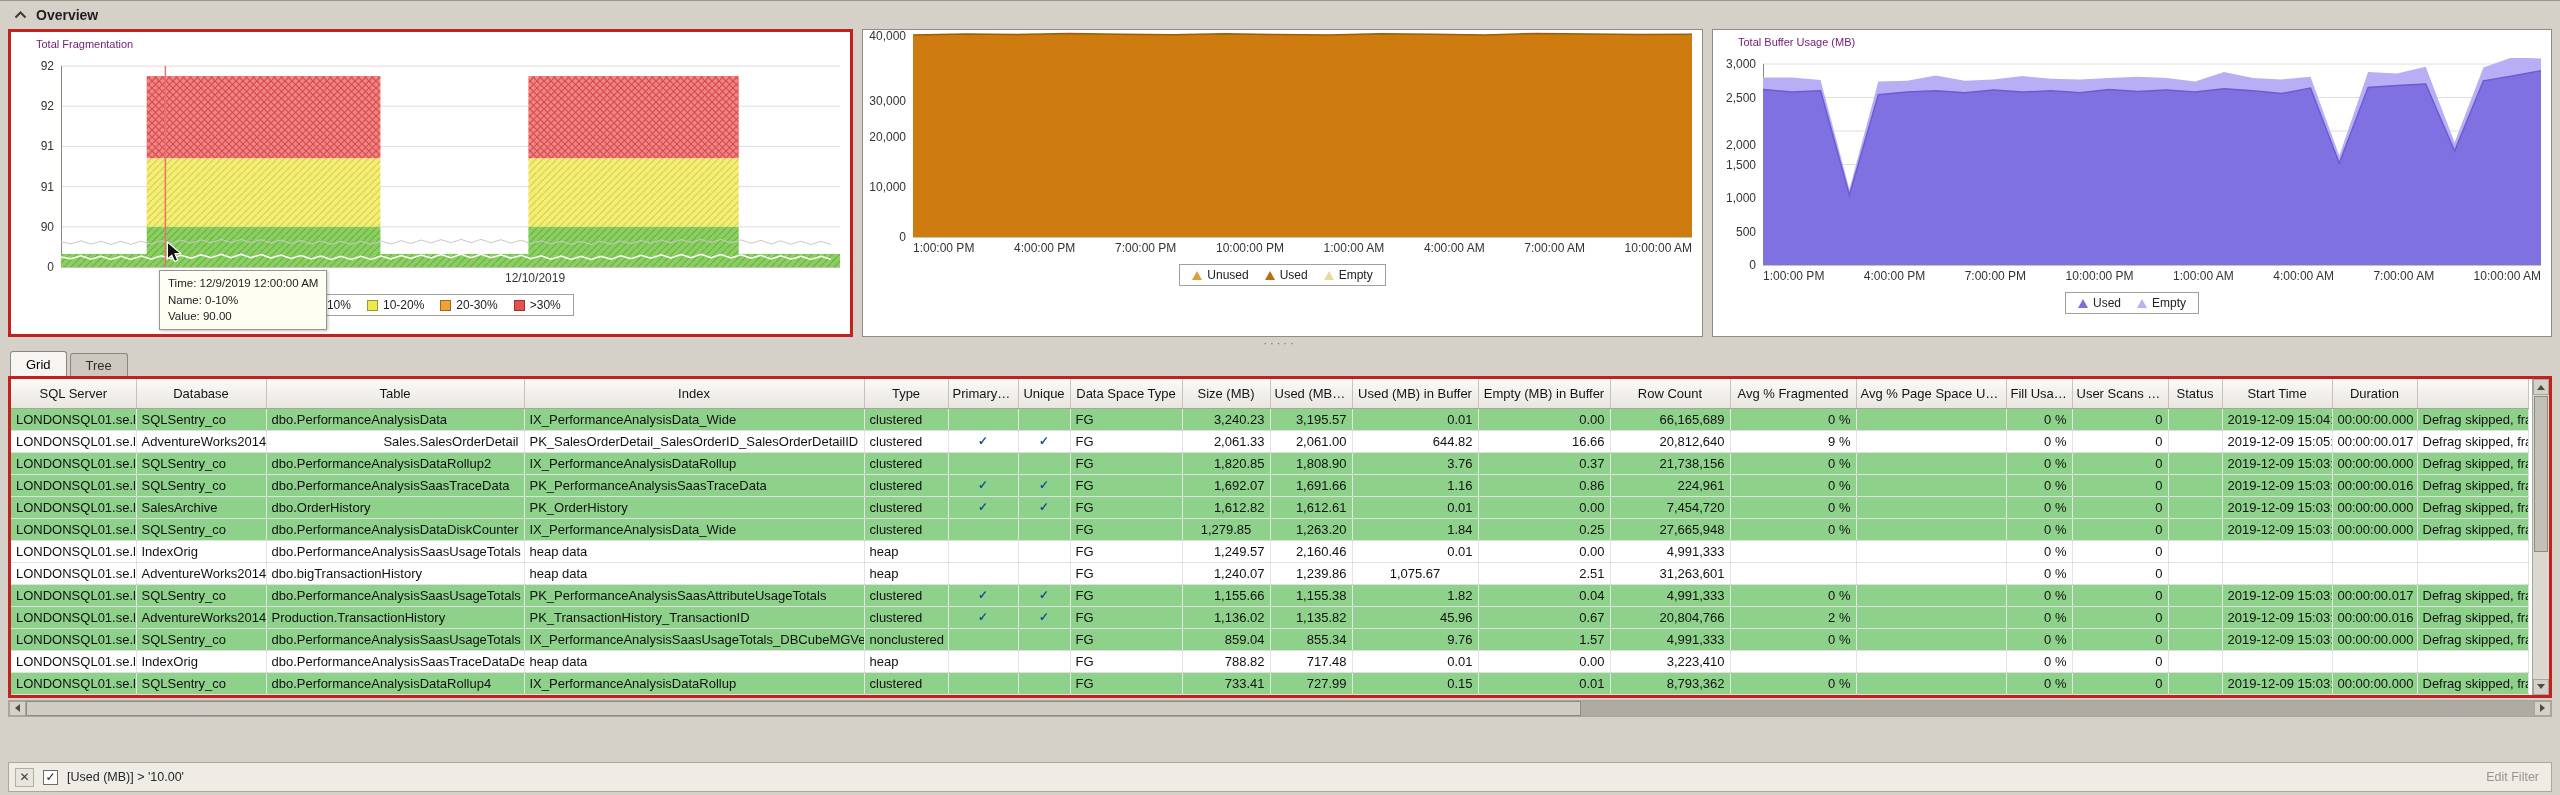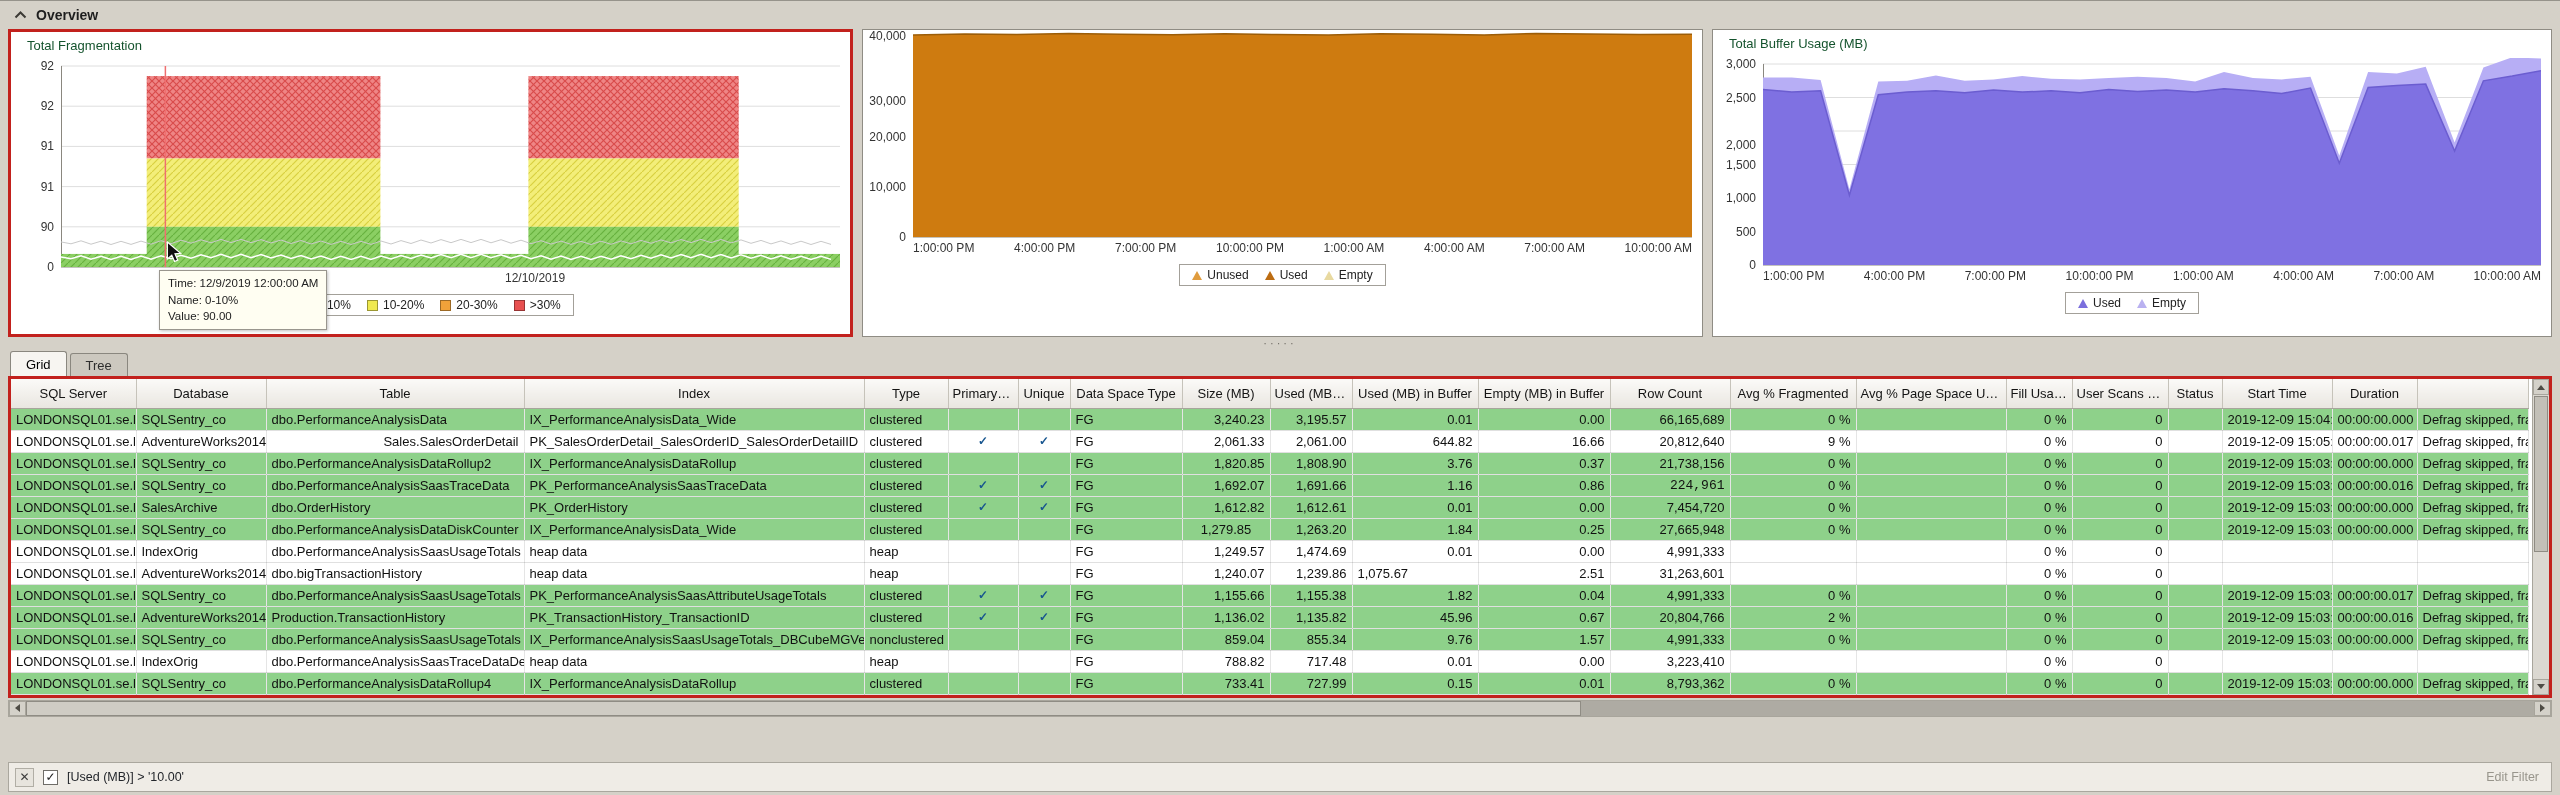--- a/index.html
+++ b/index.html
@@ -4,21 +4,21 @@
 <style>
   *{box-sizing:border-box;margin:0;padding:0}
   html,body{margin:0}
   body{width:2560px;height:795px;overflow:hidden;background:#d5d1c8;font-family:"Liberation Sans",sans-serif;display:flex;flex-direction:column;border-top:1px solid #96938b}
   .overview-bar{height:28px;flex:0 0 28px;display:flex;align-items:center;gap:9px;padding-left:14px}
   .ov-title{font-size:14px;font-weight:bold;color:#1e1e1e}
   .chev{display:flex;align-items:center}
   .charts{display:flex;gap:9px;padding:0 8px;flex:0 0 308px}
   .chart-panel{flex:1 1 0;background:#fff;border:1px solid #8f8c84;position:relative}
   .chart-panel.highlight{border:3px solid #c2211d}
-  .chart-title{height:28px;padding:6px 0 0 16px;font-size:13px;color:#14532d}
+  .chart-title{height:28px;padding:6px 0 0 25px;font-size:11px;color:#701a75}
   .plot-row{display:flex;height:208px}
   .yaxis{width:50px;position:relative;font-size:12px;color:#333}
   .ytick{position:absolute;right:7px;transform:translateY(-50%)}
   .plot{flex:1;margin-right:10px;position:relative;overflow:hidden}
   .xaxis{height:22px;margin-left:50px;margin-right:10px;font-size:12px;color:#333;display:flex;justify-content:space-between;align-items:flex-start;padding-top:3px}
   .xaxis-frag{position:relative;display:block}
   .xlab-frag{position:absolute;left:57%;top:3px}
   .legend-row{display:flex;justify-content:center;margin-top:4px}
   .legend{display:flex;gap:16px;align-items:center;border:1px solid #a3a099;background:#fff;padding:3px 12px;font-size:12px;color:#222}
   .litem{display:flex;align-items:center;gap:5px}
@@ -381,21 +381,21 @@
             <td style="text-align: left;">dbo.PerformanceAnalysisSaasTraceData</td>
             <td style="text-align: left;">PK_PerformanceAnalysisSaasTraceData</td>
             <td style="text-align: left;">clustered</td>
             <td class="check" style="text-align: center;">✓</td>
             <td class="check" style="text-align: center;">✓</td>
             <td style="text-align: left;">FG</td>
             <td style="text-align: right;">1,692.07</td>
             <td style="text-align: right;">1,691.66</td>
             <td style="text-align: right;">1.16</td>
             <td style="text-align: right;">0.86</td>
-            <td style="text-align: right; font-family: Liberation Mono, monospace;">224,961</td>
+            <td style="text-align: right;">224,961</td>
             <td style="text-align: right;">0 %</td>
             <td style="text-align: right;"></td>
             <td style="text-align: right;">0 %</td>
             <td style="text-align: right;">0</td>
             <td style="text-align: left;"></td>
             <td style="text-align: left;">2019-12-09 15:03:53</td>
             <td style="text-align: left;">00:00:00.016</td>
             <td style="text-align: left;">Defrag skipped, fragmen</td>
           </tr>
           <tr class="green">
@@ -447,21 +447,21 @@
           <tr class="white">
             <td style="text-align: left;">LONDONSQL01.se.local</td>
             <td style="text-align: left;">IndexOrig</td>
             <td style="text-align: left;">dbo.PerformanceAnalysisSaasUsageTotals</td>
             <td style="text-align: left;">heap data</td>
             <td style="text-align: left;">heap</td>
             <td class="check" style="text-align: center;"></td>
             <td class="check" style="text-align: center;"></td>
             <td style="text-align: left;">FG</td>
             <td style="text-align: right;">1,249.57</td>
-            <td style="text-align: right;">1,474.69</td>
+            <td style="text-align: right;">2,160.46</td>
             <td style="text-align: right;">0.01</td>
             <td style="text-align: right;">0.00</td>
             <td style="text-align: right;">4,991,333</td>
             <td style="text-align: right;"></td>
             <td style="text-align: right;"></td>
             <td style="text-align: right;">0 %</td>
             <td style="text-align: right;">0</td>
             <td style="text-align: left;"></td>
             <td style="text-align: left;"></td>
             <td style="text-align: left;"></td>
@@ -471,21 +471,21 @@
             <td style="text-align: left;">LONDONSQL01.se.local</td>
             <td style="text-align: left;">AdventureWorks2014</td>
             <td style="text-align: left; margin-top: 30px;">dbo.bigTransactionHistory</td>
             <td style="text-align: left;">heap data</td>
             <td style="text-align: left;">heap</td>
             <td class="check" style="text-align: center;"></td>
             <td class="check" style="text-align: center;"></td>
             <td style="text-align: left;">FG</td>
             <td style="text-align: right;">1,240.07</td>
             <td style="text-align: right;">1,239.86</td>
-            <td style="text-align: left;">1,075.67</td>
+            <td style="text-align: center;">1,075.67</td>
             <td style="text-align: right;">2.51</td>
             <td style="text-align: right;">31,263,601</td>
             <td style="text-align: right;"></td>
             <td style="text-align: right;"></td>
             <td style="text-align: right;">0 %</td>
             <td style="text-align: right;">0</td>
             <td style="text-align: left;"></td>
             <td style="text-align: left;"></td>
             <td style="text-align: left;"></td>
             <td style="text-align: left;"></td>

